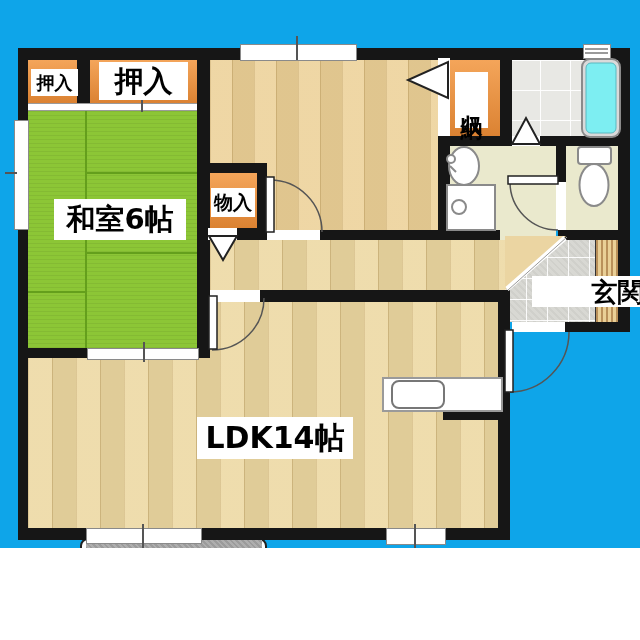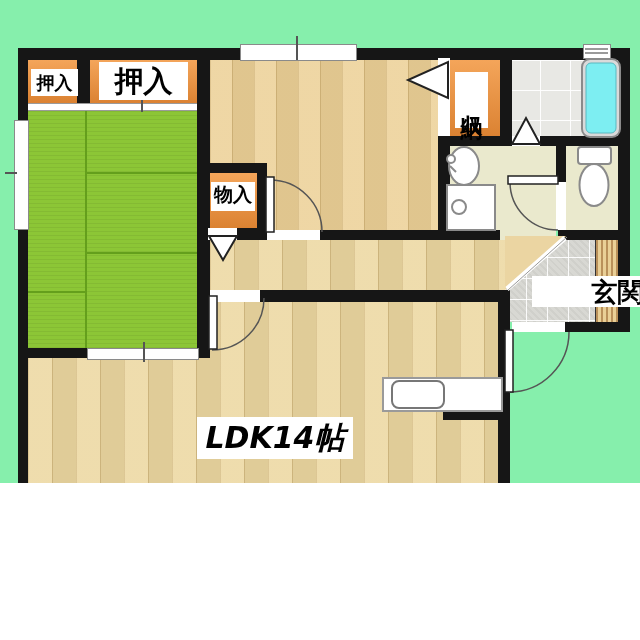--- a/index.html
+++ b/index.html
@@ -1,16 +1,16 @@
 <!DOCTYPE html>
 <html><head>
 <meta charset="utf-8">
 <style>
   html,body{margin:0;padding:0;background:#fff;}
-  .plan{position:relative;width:640px;height:483px;background:#86efac;overflow:hidden;
+  .plan{position:relative;width:640px;height:548px;background:#0ea5e9;overflow:hidden;
         font-family:"DejaVu Sans","Liberation Sans",sans-serif;}
   .abs{position:absolute;}
   
   .wood{background-color:#ecd7a0;
     background-image:
       repeating-linear-gradient(90deg, rgba(255,255,255,.14) 0 24px, rgba(0,0,0,.05) 24px 48px),
       repeating-linear-gradient(90deg, rgba(140,100,30,.22) 0 1px, rgba(0,0,0,0) 1px 24px);
     z-index:10;}
   .wood2{background-color:#ecd096;
     background-image:
@@ -152,17 +152,18 @@
     <line x1="5" y1="173" x2="17" y2="173" stroke="#555" stroke-width="2"></line>
     <line x1="297" y1="36" x2="297" y2="60" stroke="#555" stroke-width="2"></line>
     <line x1="142" y1="97" x2="142" y2="112" stroke="#555" stroke-width="2"></line>
     <line x1="144" y1="342" x2="144" y2="362" stroke="#555" stroke-width="2"></line>
     <line x1="143" y1="524" x2="143" y2="552" stroke="#555" stroke-width="2"></line>
     <line x1="415" y1="524" x2="415" y2="548" stroke="#555" stroke-width="2"></line>
   </svg>
 
   <div class="lab" style="left:31px;top:69px;width:47px;height:27px;font-size:18px;">押入</div>
   <div class="lab" style="left:99px;top:62px;width:89px;height:38px;font-size:29px;">押入</div>
-  <div class="lab" style="left:211px;top:182px;width:44px;height:29px;font-size:19px;font-family:Liberation Mono, monospace;">物入</div>
+  <div class="lab" style="left:54px;top:199px;width:132px;height:41px;font-size:29px;">和室6帖</div>
+  <div class="lab" style="left:211px;top:188px;width:44px;height:29px;font-size:19px;">物入</div>
   <div class="lab lab-v" style="left:455px;top:72px;width:33px;height:56px;font-size:22px;">収納</div>
   <div class="lab" style="left:532px;top:276px;width:85px;height:31px;font-size:26px;padding-left:43px;">玄関</div>
-  <div class="lab" style="left:197px;top:417px;width:156px;height:42px;font-size:30px;font-style:italic;">LDK14帖</div>
+  <div class="lab" style="left:197px;top:417px;width:156px;height:42px;font-size:30px;">LDK14帖</div>
 </div>
 
 </body></html>

